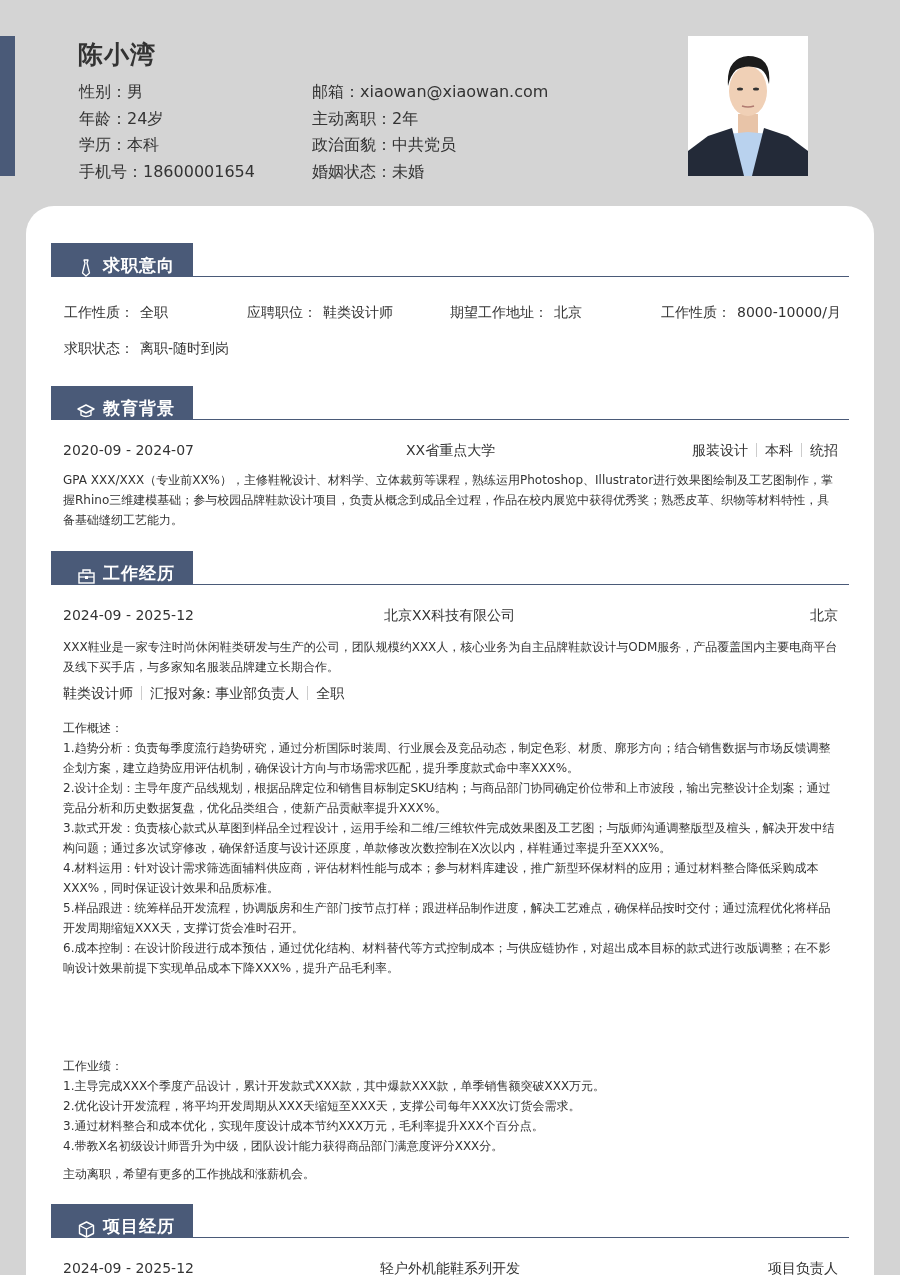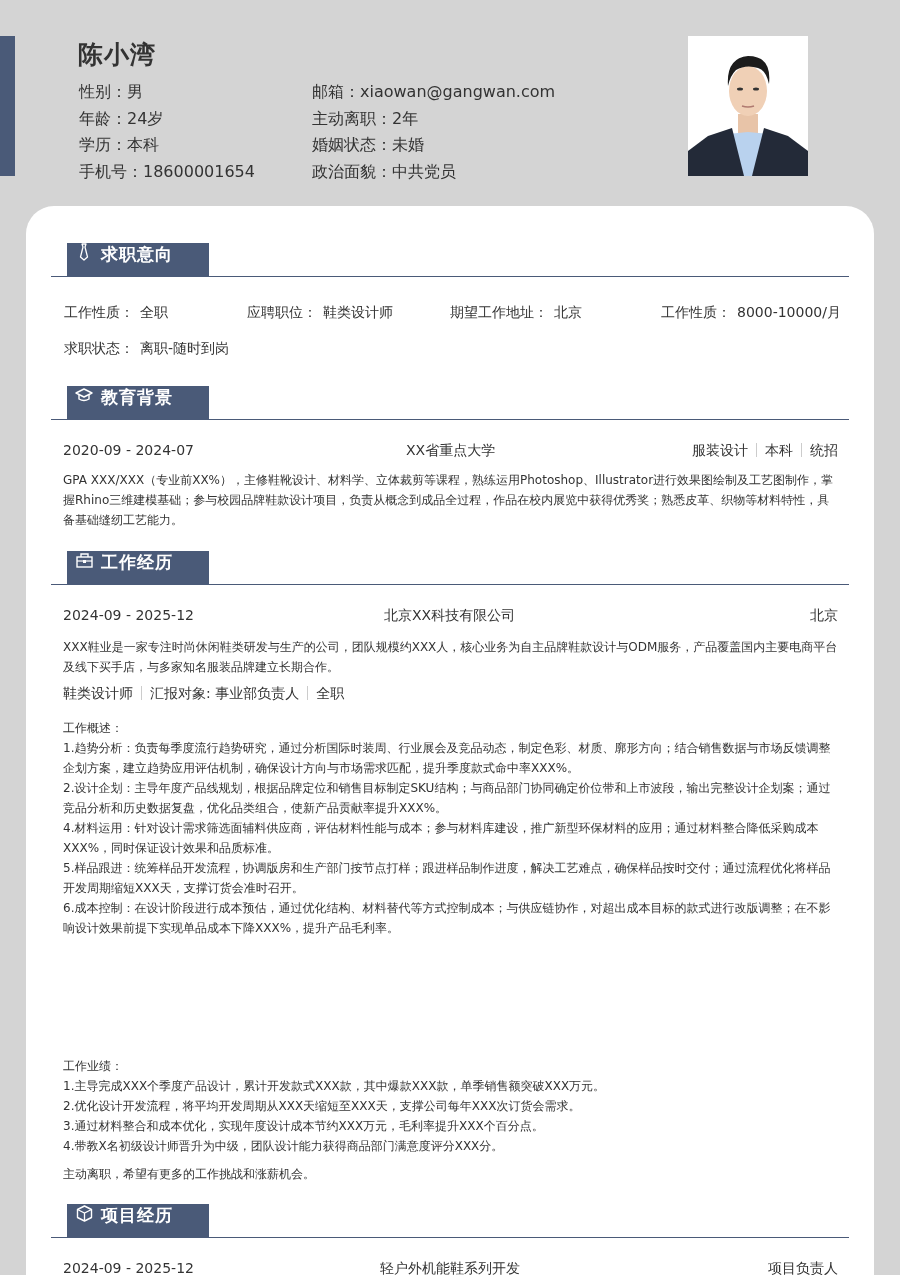--- a/index.html
+++ b/index.html
@@ -35,21 +35,21 @@
     background: #fff; border-radius: 28px 28px 0 0;
   }
 
   .section-head {
     position: absolute; left: 51px; width: 798px; height: 34px;
     border-bottom: 1.5px solid #4a5a78;
   }
   .section-tab {
     position: absolute; left: 0; top: 0; width: 142px; height: 34px;
     background: #4a5a78; color: #fff;
-    display: flex; align-items: flex-start; padding-left: 8px; margin-left: 16px;
+    display: flex; align-items: flex-end; padding-left: 26px;
   }
   .section-tab .icon { width: 18px; height: 18px; margin-right: 8px; display: inline-flex; align-items: center; justify-content: center; }
   .section-tab .title { font-size: 17px; font-weight: bold; letter-spacing: 1px; }
 
   .t { position: absolute; font-size: 14px; color: #333; white-space: nowrap; line-height: 20px; }
   .para { position: absolute; left: 63px; width: 775px; font-size: 12px; line-height: 20px; color: #333; }
 
   .sep { display: inline-block; width: 1px; height: 14px; background: #ccc; margin: 0 8px; vertical-align: -2px; }
   .right-group { position: absolute; right: 62px; }
   .meta-line { position: absolute; left: 63px; font-size: 14px; line-height: 20px; white-space: nowrap; }
@@ -64,24 +64,24 @@
   <div class="name">陈小湾</div>
 
   <div class="info-col c1">
     <div class="info-row"><span>性别：</span><span>男</span></div>
     <div class="info-row"><span>年龄：</span><span>24岁</span></div>
     <div class="info-row"><span>学历：</span><span>本科</span></div>
     <div class="info-row"><span>手机号：</span><span>18600001654</span></div>
   </div>
 
   <div class="info-col c2">
-    <div class="info-row"><span>邮箱：</span><span>xiaowan@gangwan.com</span></div>
+    <div class="info-row"><span>邮箱：</span><span>xiaowan@xiaowan.com</span></div>
     <div class="info-row"><span>主动离职：</span><span>2年</span></div>
+    <div class="info-row"><span>政治面貌：</span><span>中共党员</span></div>
     <div class="info-row"><span>婚姻状态：</span><span>未婚</span></div>
-    <div class="info-row"><span>政治面貌：</span><span>中共党员</span></div>
   </div>
 
   <div class="photo">
     <svg width="120" height="140" viewBox="0 0 120 140">
       <rect width="120" height="140" fill="#ffffff"></rect>
 
       <rect x="50" y="78" width="20" height="20" fill="#e8c4a8"></rect>
 
       <polygon points="40,98 60,96 80,98 72,140 48,140" fill="#b9d2ee"></polygon>
 
@@ -157,20 +157,21 @@
   <div class="para" style="top:637px;">XXX鞋业是一家专注时尚休闲鞋类研发与生产的公司，团队规模约XXX人，核心业务为自主品牌鞋款设计与ODM服务，产品覆盖国内主要电商平台及线下买手店，与多家知名服装品牌建立长期合作。</div>
 
   <div class="meta-line" style="top:683px;">
     <span>鞋类设计师</span><span class="sep"></span><span>汇报对象: 事业部负责人</span><span class="sep"></span><span>全职</span>
   </div>
 
   <div class="para list-block" style="top:718px;">
     <div>工作概述：</div>
     <div>1.趋势分析：负责每季度流行趋势研究，通过分析国际时装周、行业展会及竞品动态，制定色彩、材质、廓形方向；结合销售数据与市场反馈调整企划方案，建立趋势应用评估机制，确保设计方向与市场需求匹配，提升季度款式命中率XXX%。</div>
     <div>2.设计企划：主导年度产品线规划，根据品牌定位和销售目标制定SKU结构；与商品部门协同确定价位带和上市波段，输出完整设计企划案；通过竞品分析和历史数据复盘，优化品类组合，使新产品贡献率提升XXX%。</div>
+    <div>3.款式开发：负责核心款式从草图到样品全过程设计，运用手绘和二维/三维软件完成效果图及工艺图；与版师沟通调整版型及楦头，解决开发中结构问题；通过多次试穿修改，确保舒适度与设计还原度，单款修改次数控制在X次以内，样鞋通过率提升至XXX%。</div>
     <div>4.材料运用：针对设计需求筛选面辅料供应商，评估材料性能与成本；参与材料库建设，推广新型环保材料的应用；通过材料整合降低采购成本XXX%，同时保证设计效果和品质标准。</div>
     <div>5.样品跟进：统筹样品开发流程，协调版房和生产部门按节点打样；跟进样品制作进度，解决工艺难点，确保样品按时交付；通过流程优化将样品开发周期缩短XXX天，支撑订货会准时召开。</div>
     <div>6.成本控制：在设计阶段进行成本预估，通过优化结构、材料替代等方式控制成本；与供应链协作，对超出成本目标的款式进行改版调整；在不影响设计效果前提下实现单品成本下降XXX%，提升产品毛利率。</div>
   </div>
 
   <div class="para list-block" style="top:1056px;">
     <div>工作业绩：</div>
     <div>1.主导完成XXX个季度产品设计，累计开发款式XXX款，其中爆款XXX款，单季销售额突破XXX万元。</div>
     <div>2.优化设计开发流程，将平均开发周期从XXX天缩短至XXX天，支撑公司每年XXX次订货会需求。</div>
     <div>3.通过材料整合和成本优化，实现年度设计成本节约XXX万元，毛利率提升XXX个百分点。</div>

